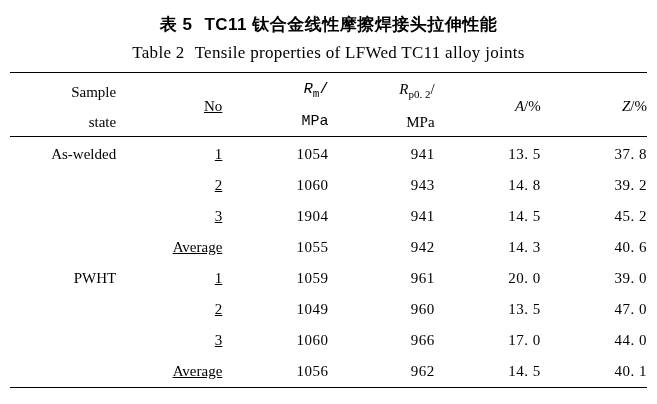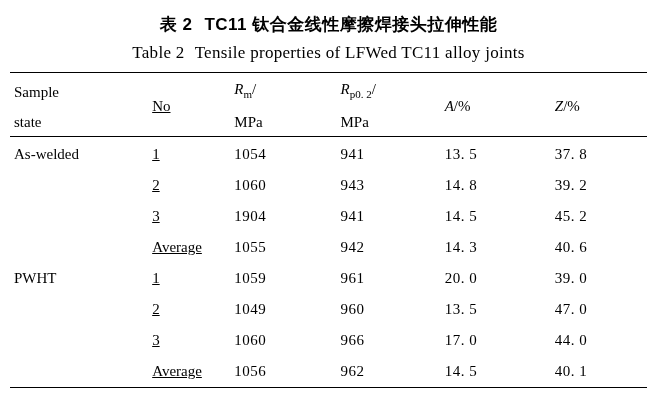--- a/index.html
+++ b/index.html
@@ -47,21 +47,21 @@
   table.data {
     width: 637px;
     border-collapse: collapse;
     font-size: 15px;
     table-layout: fixed;
   }
   table.data th,
   table.data td {
     padding: 0;
     font-weight: normal;
-    text-align: left;
+    text-align: right;
     vertical-align: middle;
   }
   .rule-top td {
     border-top: 1.6px solid #000;
   }
   .rule-mid td {
     border-top: 1.1px solid #000;
   }
   .rule-bot td {
     border-top: 1.6px solid #000;
@@ -88,33 +88,33 @@
     line-height: 31px;
   }
   .c-state { width: 118px; padding-left: 4px !important; }
   .c-no    { width: 100px; padding-left: 36px !important; text-decoration: underline; }
   .c-rm    { width: 110px; padding-left: 12px !important; }
   .c-rp    { width: 105px; padding-left: 12px !important; }
   .c-a     { width: 92px;  padding-left: 10px !important; }
   .c-z     { width: 92px;  padding-left: 14px !important; }
   .hdr .c-state { padding-left: 4px !important; }
   .hdr .c-no    { padding-left: 36px !important; }
-  .hdr .c-rm    { padding-left: 12px !important; }
+  .hdr .c-rm    { padding-left: 12px !important; font-family: Liberation Mono, monospace; }
   .hdr .c-rp    { padding-left: 12px !important; }
   .hdr .c-a     { padding-left: 10px !important; }
   .hdr .c-z     { padding-left: 14px !important; }
   .num { letter-spacing: 0.5px; }
 </style>
 </head>
 <body>
 
 <div class="page">
 
   <div class="title-cn">
-    <span class="tnum">表 2</span><span>TC11 钛合金线性摩擦焊接头拉伸性能</span>
+    <span class="tnum">表 5</span><span>TC11 钛合金线性摩擦焊接头拉伸性能</span>
   </div>
 
   <div class="title-en">
     <span class="tnum">Table 2</span><span>Tensile properties of LFWed TC11 alloy joints</span>
   </div>
 
   <table class="data">
     <tbody>
 
       <tr class="rule-top spacer-row">

